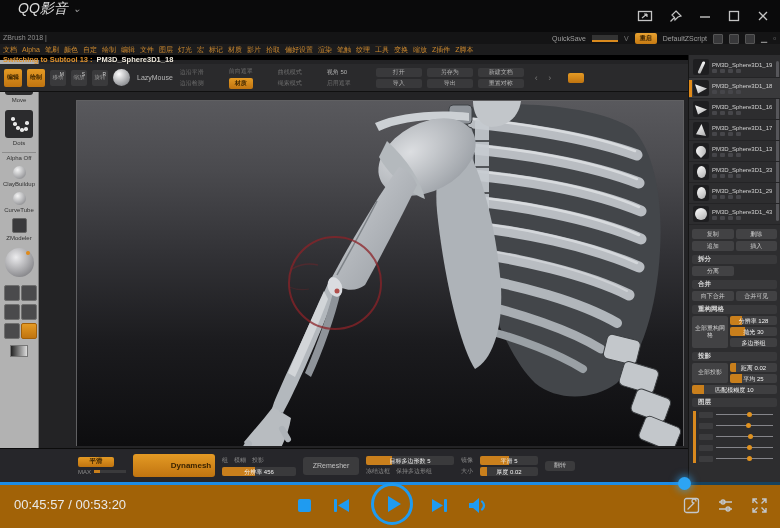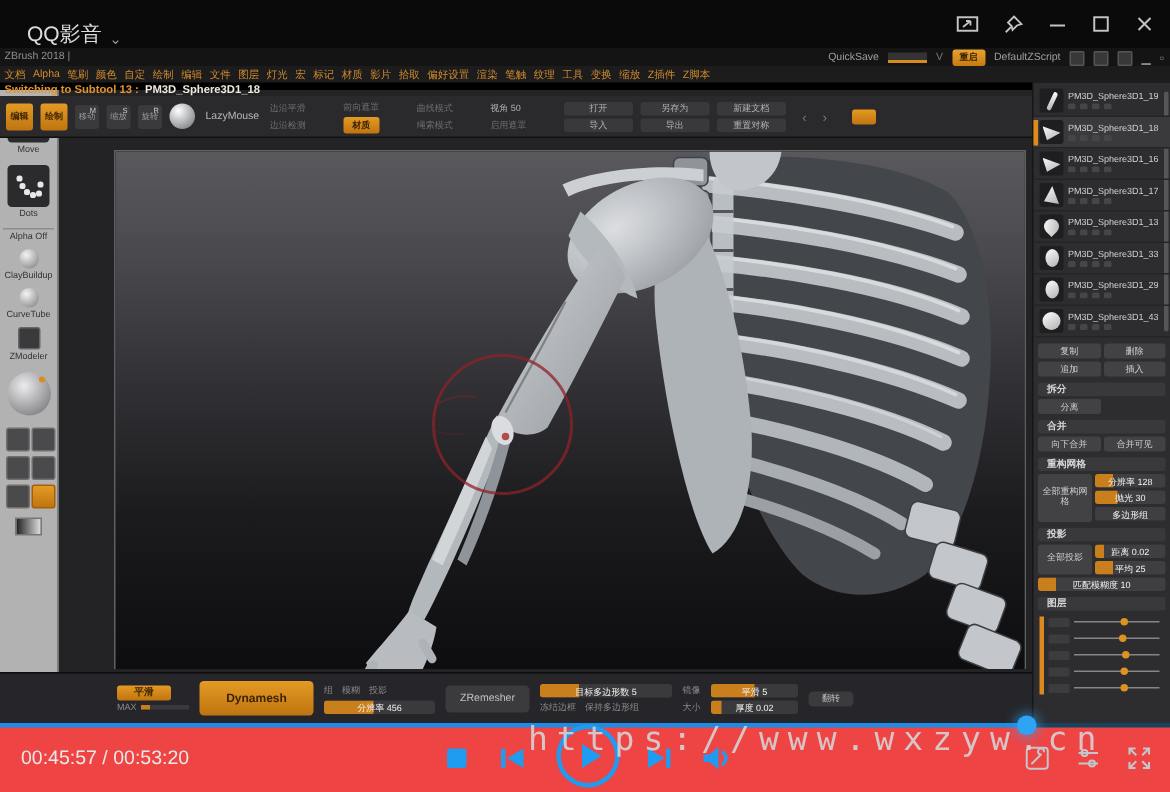--- a/index.html
+++ b/index.html
@@ -1,20 +1,20 @@
 <!DOCTYPE html>
 <html><head>
 <meta charset="utf-8">
 <style>
   html,body{margin:0;padding:0;background:#000;}
   .stage{position:relative;width:780px;height:528px;overflow:hidden;
          font-family:"Liberation Sans",sans-serif;background:#000;-webkit-font-smoothing:antialiased;}
 
   
-  .titlebar{position:absolute;top:0;left:0;width:780px;height:32px;background:#0a0a0b;display:flex;align-items:flex-end;}
+  .titlebar{position:absolute;top:0;left:0;width:780px;height:32px;background:#0a0a0b;display:flex;align-items:flex-start;font-style:italic;}
   .app-name{color:#dcdcdc;font-size:14px;margin-left:18px;}
   .app-caret{color:#9a9a9a;font-size:10px;margin-left:5px;margin-top:3px;}
   .win-title{position:absolute;left:50%;top:9px;transform:translateX(-50%);color:#cfcfcf;font-size:12px;white-space:nowrap;}
   .tb-icons{position:absolute;right:10px;top:0;height:32px;display:flex;align-items:center;gap:15px;}
   .tb-icons svg{display:block;}
 
   
   .zb-topbar{position:absolute;top:32px;left:0;width:780px;height:12px;background:#141415;color:#9e9e9e;font-size:7px;}
   .zb-version{position:absolute;left:3px;top:2px;color:#8f8f8f;}
   .zb-topright{position:absolute;right:4px;top:1px;display:flex;align-items:center;gap:6px;}
@@ -104,28 +104,28 @@
   .lay-line{position:relative;flex:1;height:1px;background:#85858a;margin-right:4px;}
   .lay-dot{position:absolute;top:-2px;width:5px;height:5px;border-radius:50%;background:#e0921f;}
 
   
   .zb-bottom{position:absolute;top:448px;left:0;width:688px;height:34px;background:#26262a;border-top:1px solid #0c0c0c;display:flex;align-items:center;gap:7px;padding-left:78px;box-sizing:border-box;z-index:2;}
   .bs-col{display:flex;flex-direction:column;gap:2px;flex:none;}
   .bs-orangebtn{background:linear-gradient(#e49a24,#c07410);color:#3a2300;font-weight:bold;border-radius:2px;display:flex;align-items:center;justify-content:center;}
   .bs-smooth{width:36px;height:10px;font-size:6.5px;}
   .bs-max{display:flex;align-items:center;gap:3px;}
   .bs-maxline{width:26px;height:3px;background:#3a3a3c;border-left:6px solid #c97f1c;}
-  .bs-dyn{width:76px;height:23px;font-size:8px;border-radius:3px;}
+  .bs-dyn{width:48px;height:23px;font-size:8px;border-radius:3px;padding-left:34px;}
   .bs-dimrow{display:flex;gap:6px;}
   .bs-dim{color:#8a8a8a;font-size:6px;white-space:nowrap;}
   .bs-slider{position:relative;height:9px;background:#3a3a3c;border-radius:2px;overflow:hidden;}
   .bs-darkbtn{background:#3b3b3d;border-radius:3px;color:#c0c0c0;display:flex;align-items:center;justify-content:center;flex:none;}
 
   
-  .playerbar{position:absolute;top:482px;left:0;width:780px;height:46px;background:#ef4444;z-index:10;}
+  .playerbar{position:absolute;top:482px;left:0;width:780px;height:46px;background:#a16207;z-index:10;}
   .pg-done{position:absolute;top:0;left:0;width:685px;height:3px;background:#1d8ce6;}
   .pg-rest{position:absolute;top:0;left:685px;width:95px;height:3px;background:#17435f;}
   .pg-knob{position:absolute;top:-5px;left:678px;width:13px;height:13px;border-radius:50%;background:#2da4f4;box-shadow:0 0 7px 2px rgba(45,164,244,.55);}
   .pb-time{position:absolute;left:14px;top:15px;color:#e9e9e9;font-size:13px;white-space:nowrap;}
   .pb-stop{position:absolute;left:298px;top:499px;width:13px;height:13px;background:#1f9bf0;border-radius:2px;z-index:11;}
   .pb-ic{position:absolute;z-index:11;}
   .pb-play{position:absolute;left:371px;top:483px;width:42px;height:42px;border:3px solid #1f9bf0;border-radius:50%;box-sizing:border-box;display:flex;align-items:center;justify-content:center;z-index:11;}
   .pb-play i{display:block;width:0;height:0;border-left:13px solid #1f9bf0;border-top:8px solid transparent;border-bottom:8px solid transparent;margin-left:4px;}
   .pb-right{position:absolute;right:12px;top:497px;display:flex;gap:17px;z-index:11;}
 
@@ -712,15 +712,14 @@
     <span>
       <svg width="17" height="17" viewBox="0 0 17 17" stroke="#c3c7cc" stroke-width="1.4" fill="none">
           <path d="M6,2 L2,2 L2,6 M2,2 L6.5,6.5"></path>
           <path d="M11,2 L15,2 L15,6 M15,2 L10.5,6.5"></path>
           <path d="M2,11 L2,15 L6,15 M2,15 L6.5,10.5"></path>
           <path d="M15,11 L15,15 L11,15 M15,15 L10.5,10.5"></path>
         </svg>
     </span>
   </div>
 
-  <div class="wm-url">https://www.wxzyw.cn</div>
 
 </div>
 
 </body></html>

